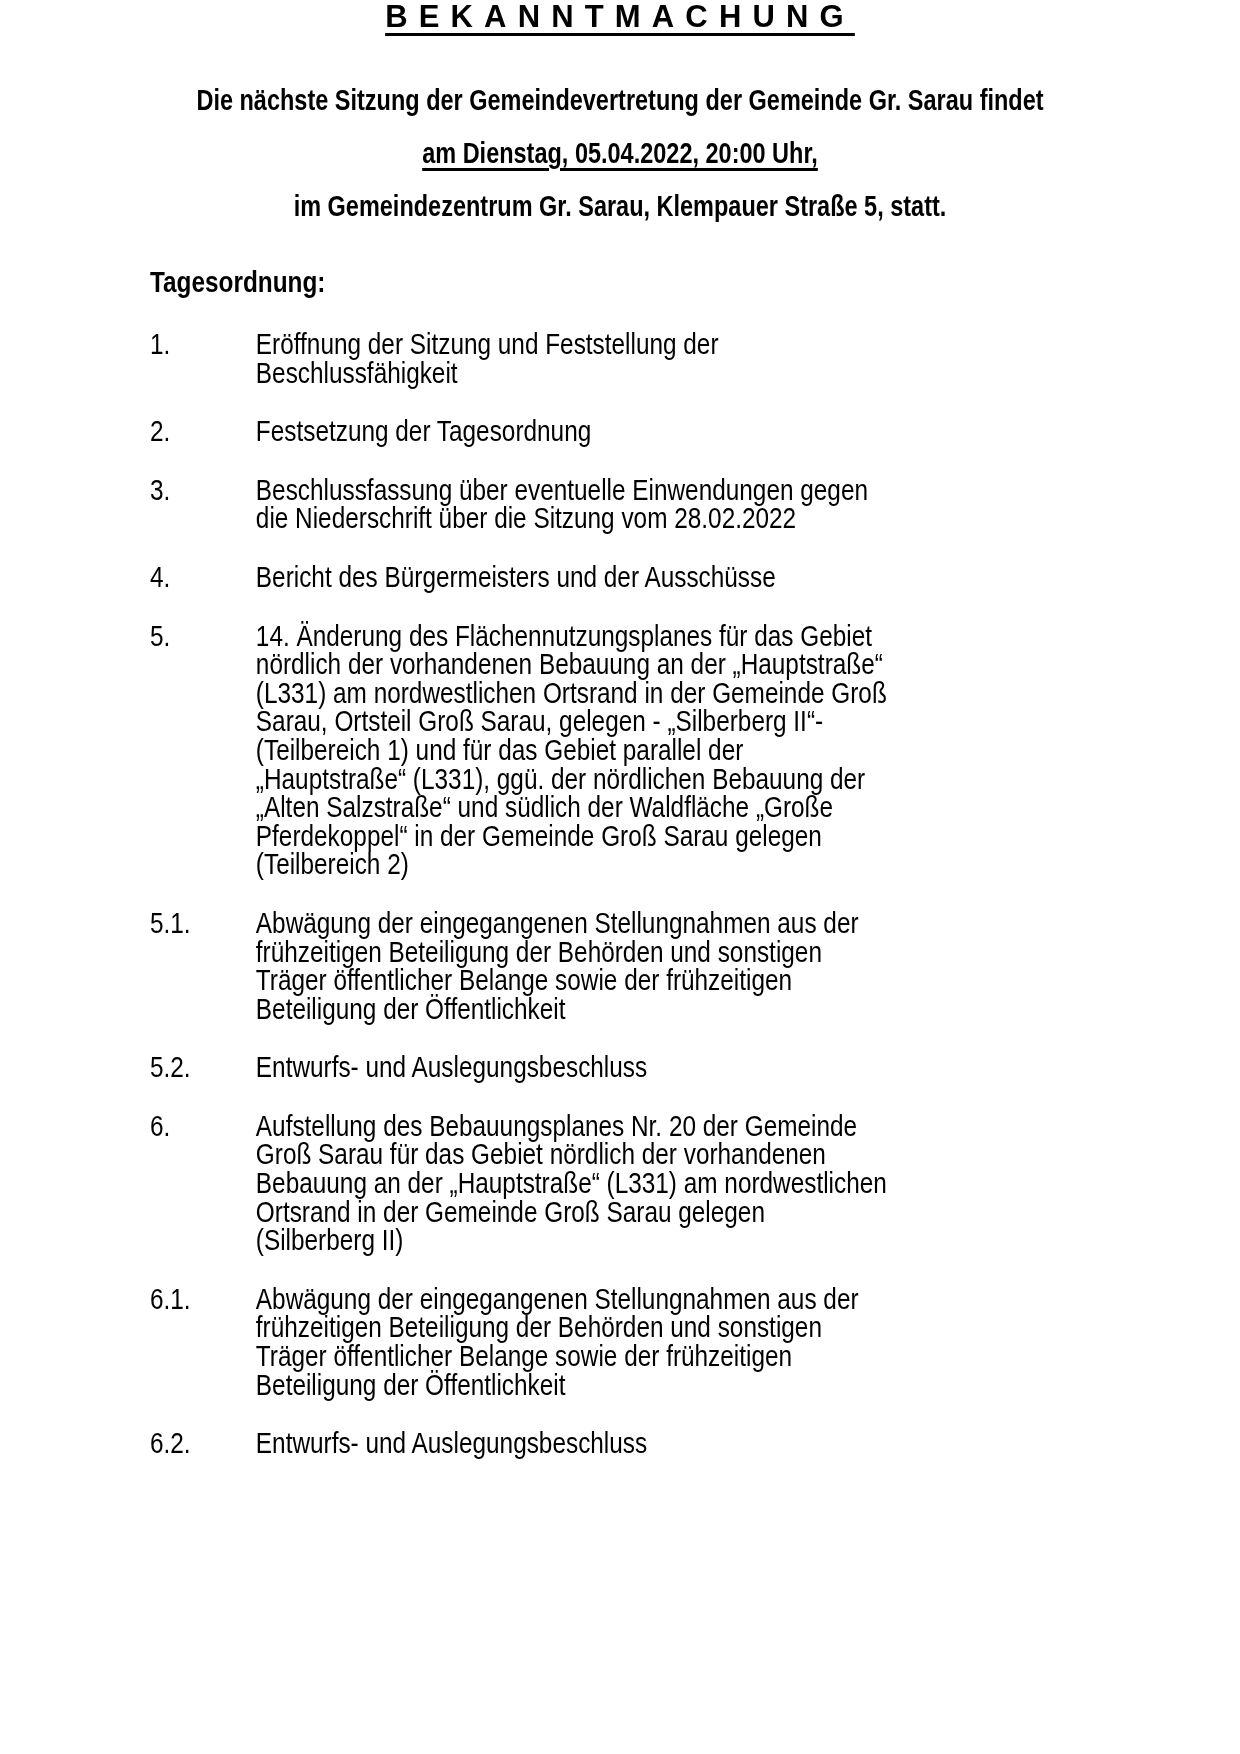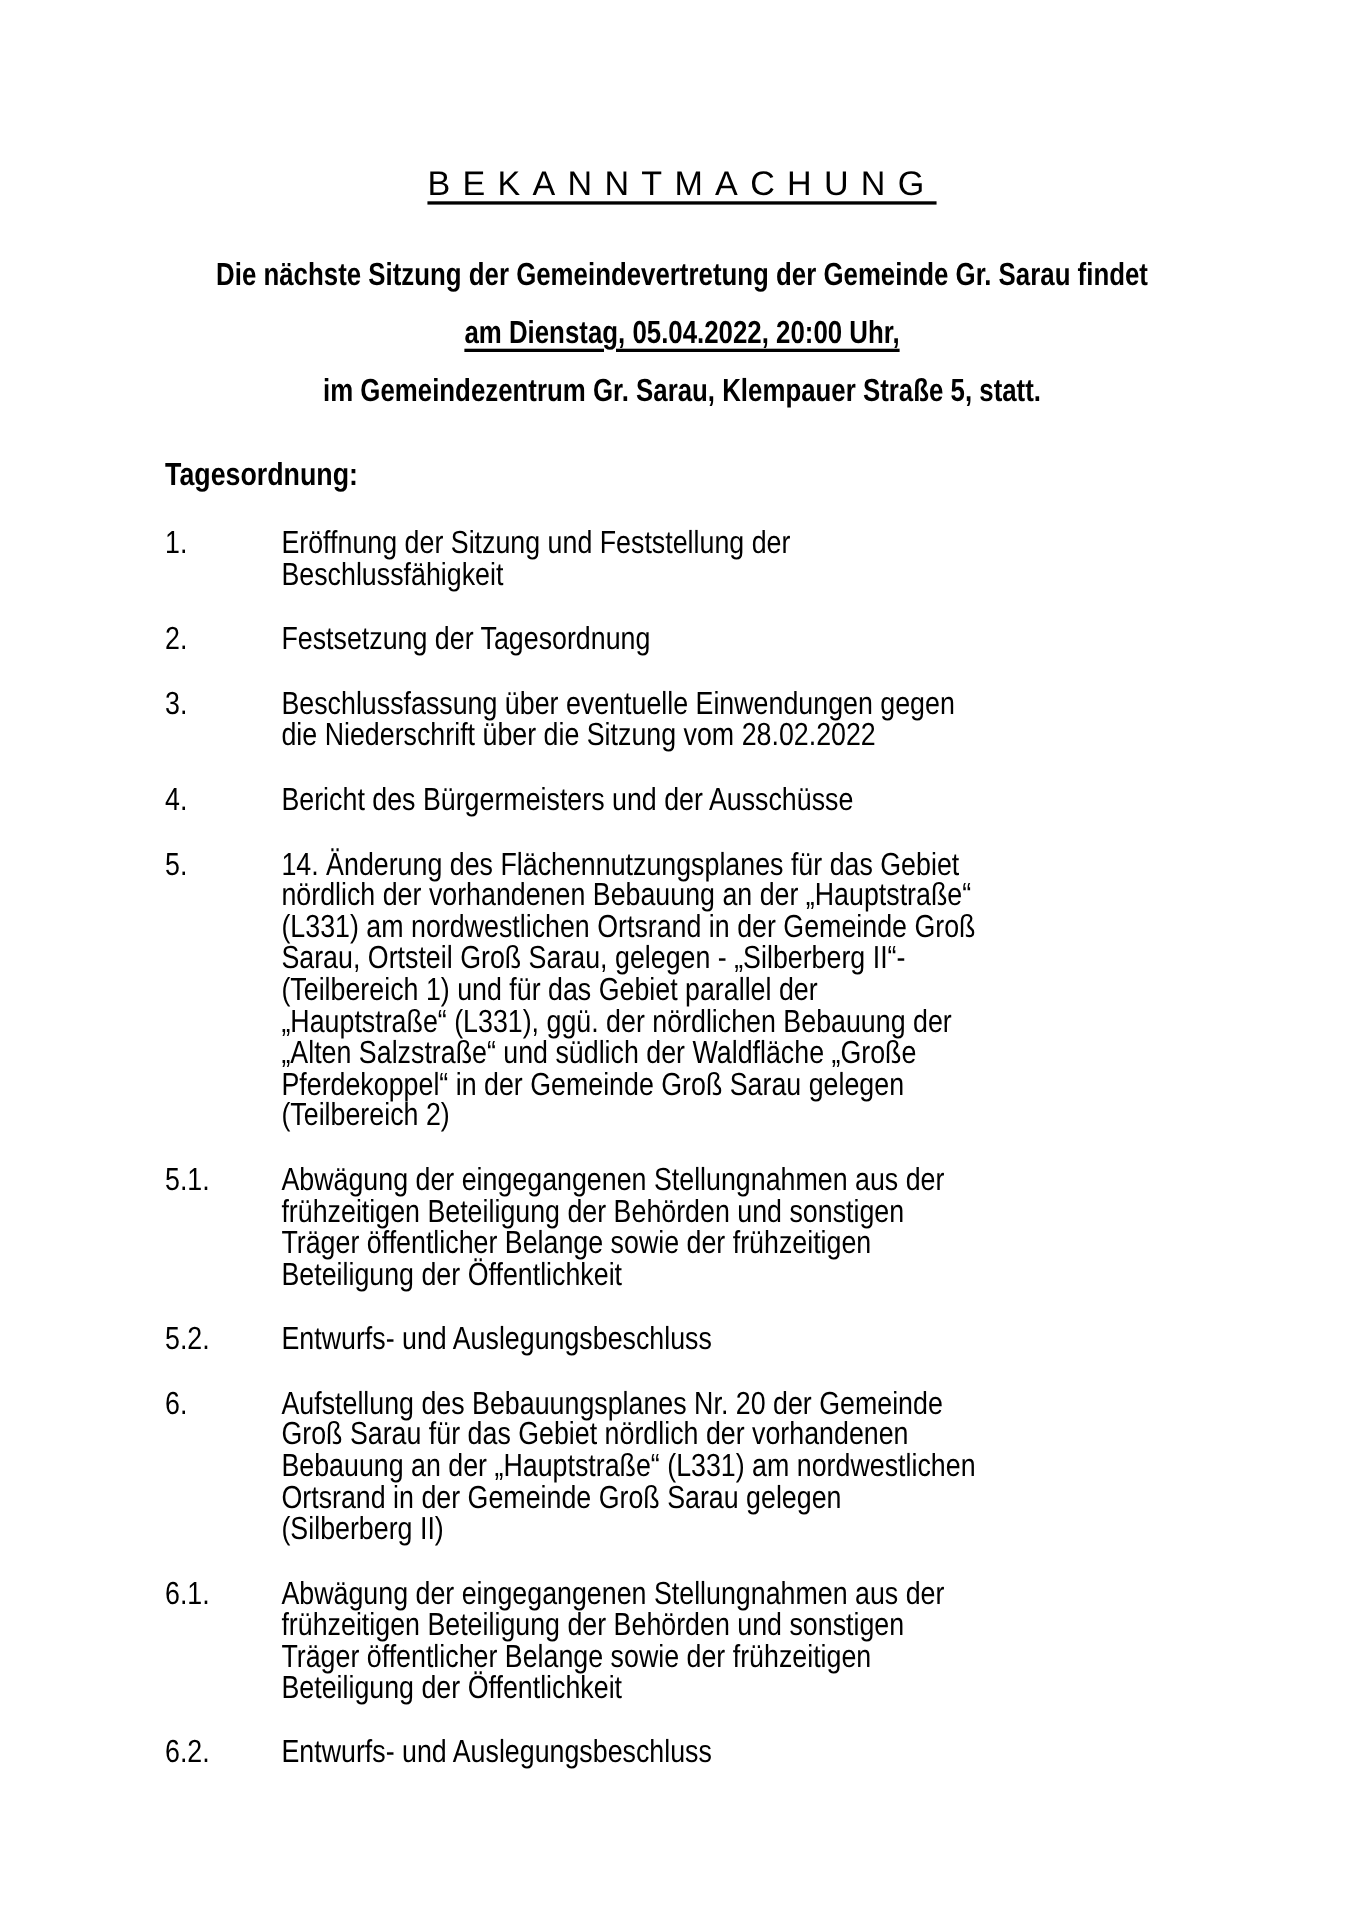--- a/index.html
+++ b/index.html
@@ -11,24 +11,23 @@
     position: relative;
     width: 1240px;
     height: 1754px;
     background: #ffffff;
     color: #000000;
     font-family: "Liberation Sans", "DejaVu Sans", sans-serif;
     overflow: hidden;
   }
   .title {
     margin: 0;
-    padding-top: 150px;
     font-size: 31px;
     line-height: 33px;
-    font-weight: normal;
+    font-weight: bold;
     text-align: center;
     letter-spacing: 0.36em;
     text-decoration: underline;
     text-decoration-thickness: 3px;
     text-underline-offset: 6px;
   }
   .intro {
     margin: 0;
     width: 1240px;
     font-size: 29px;

